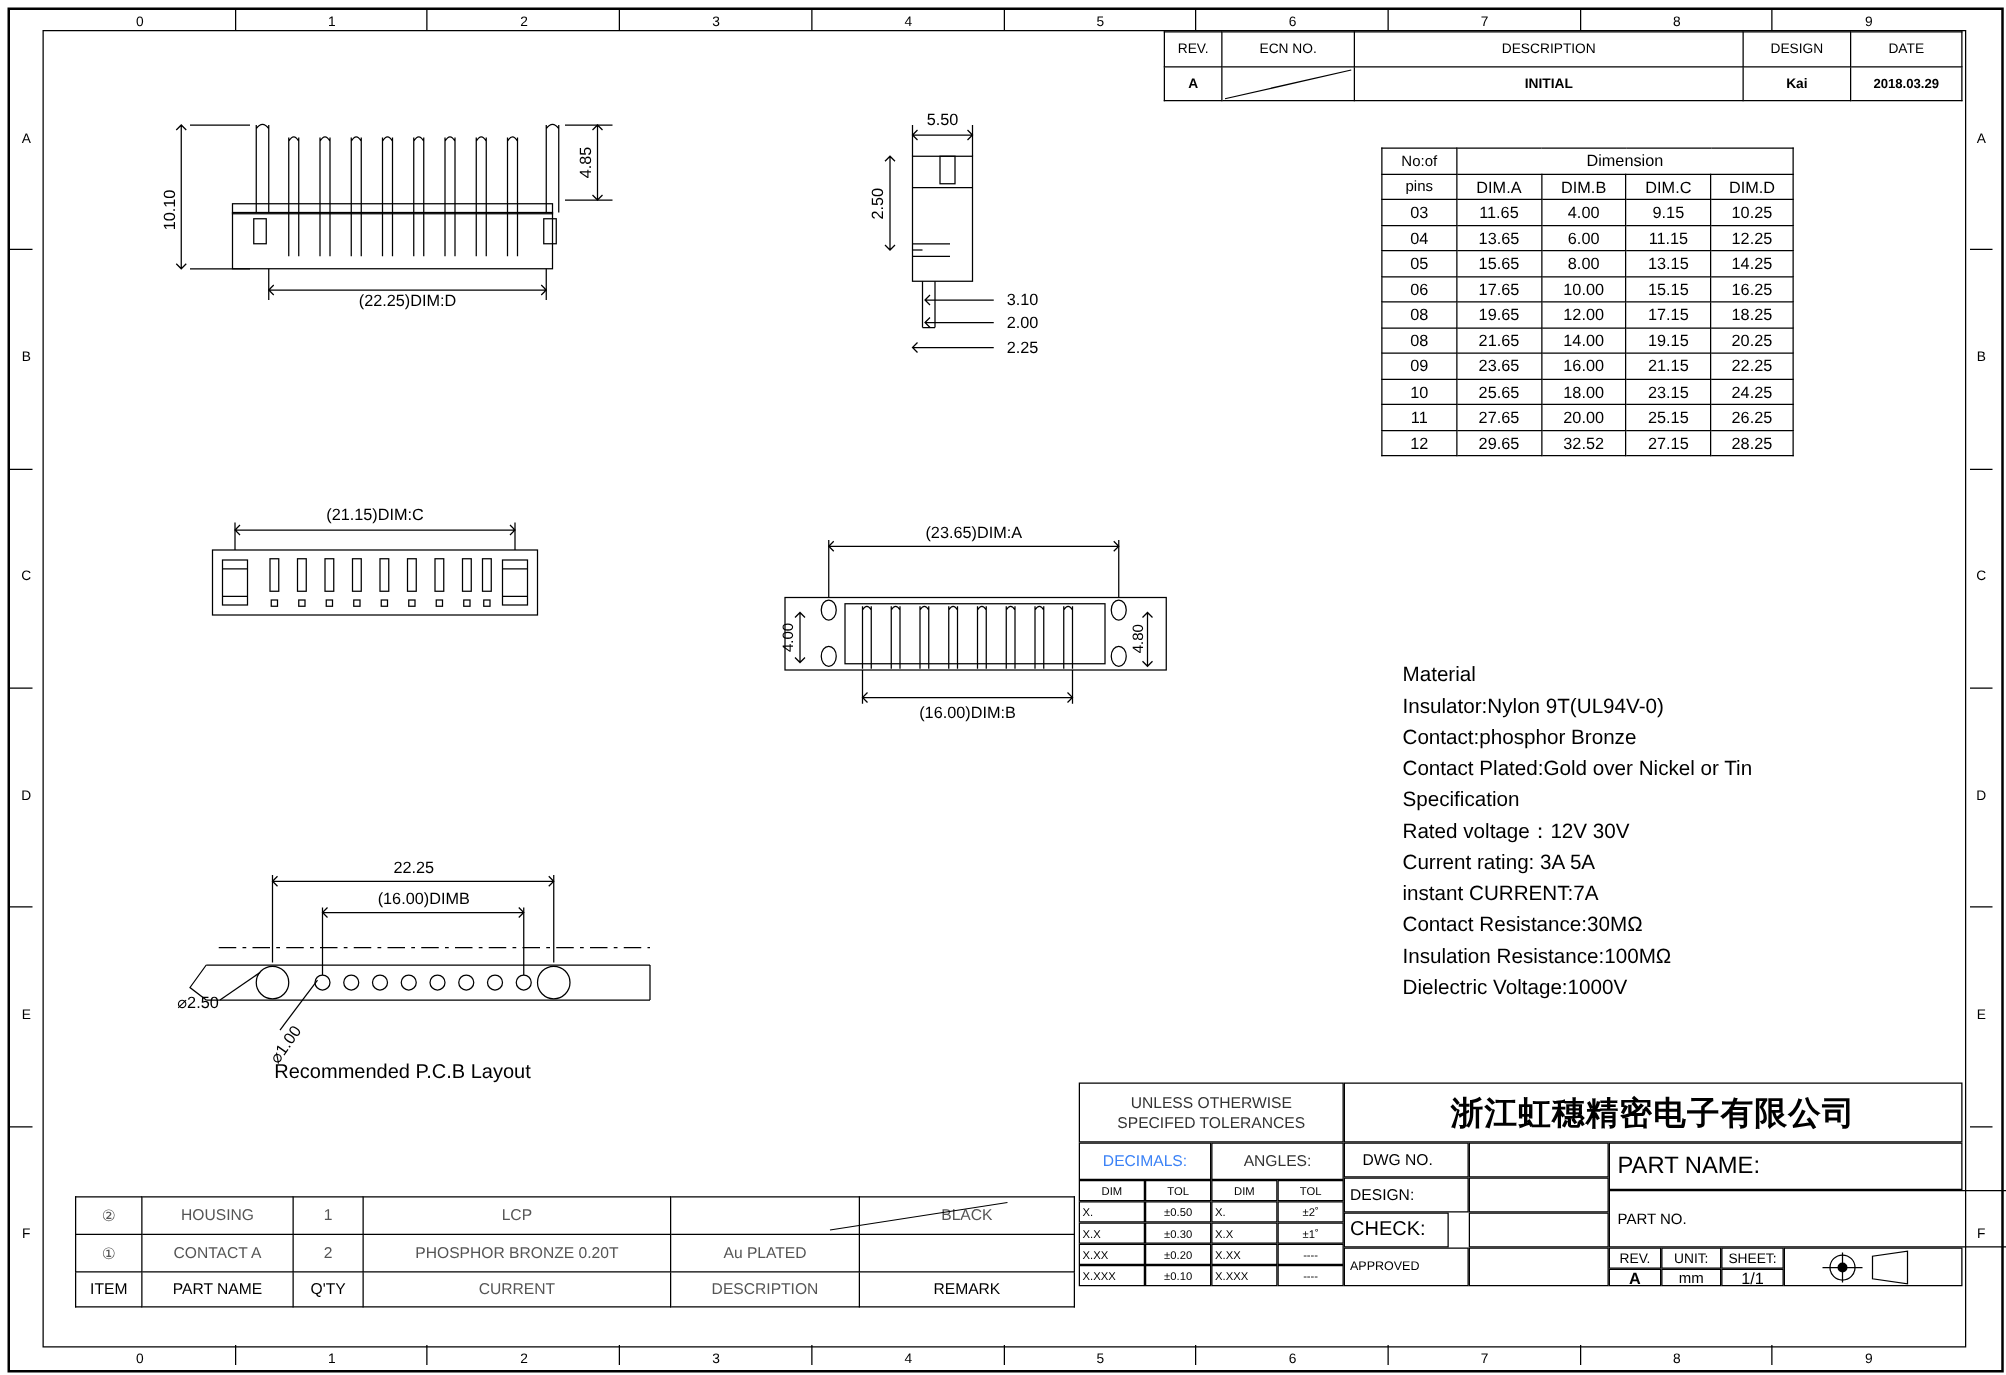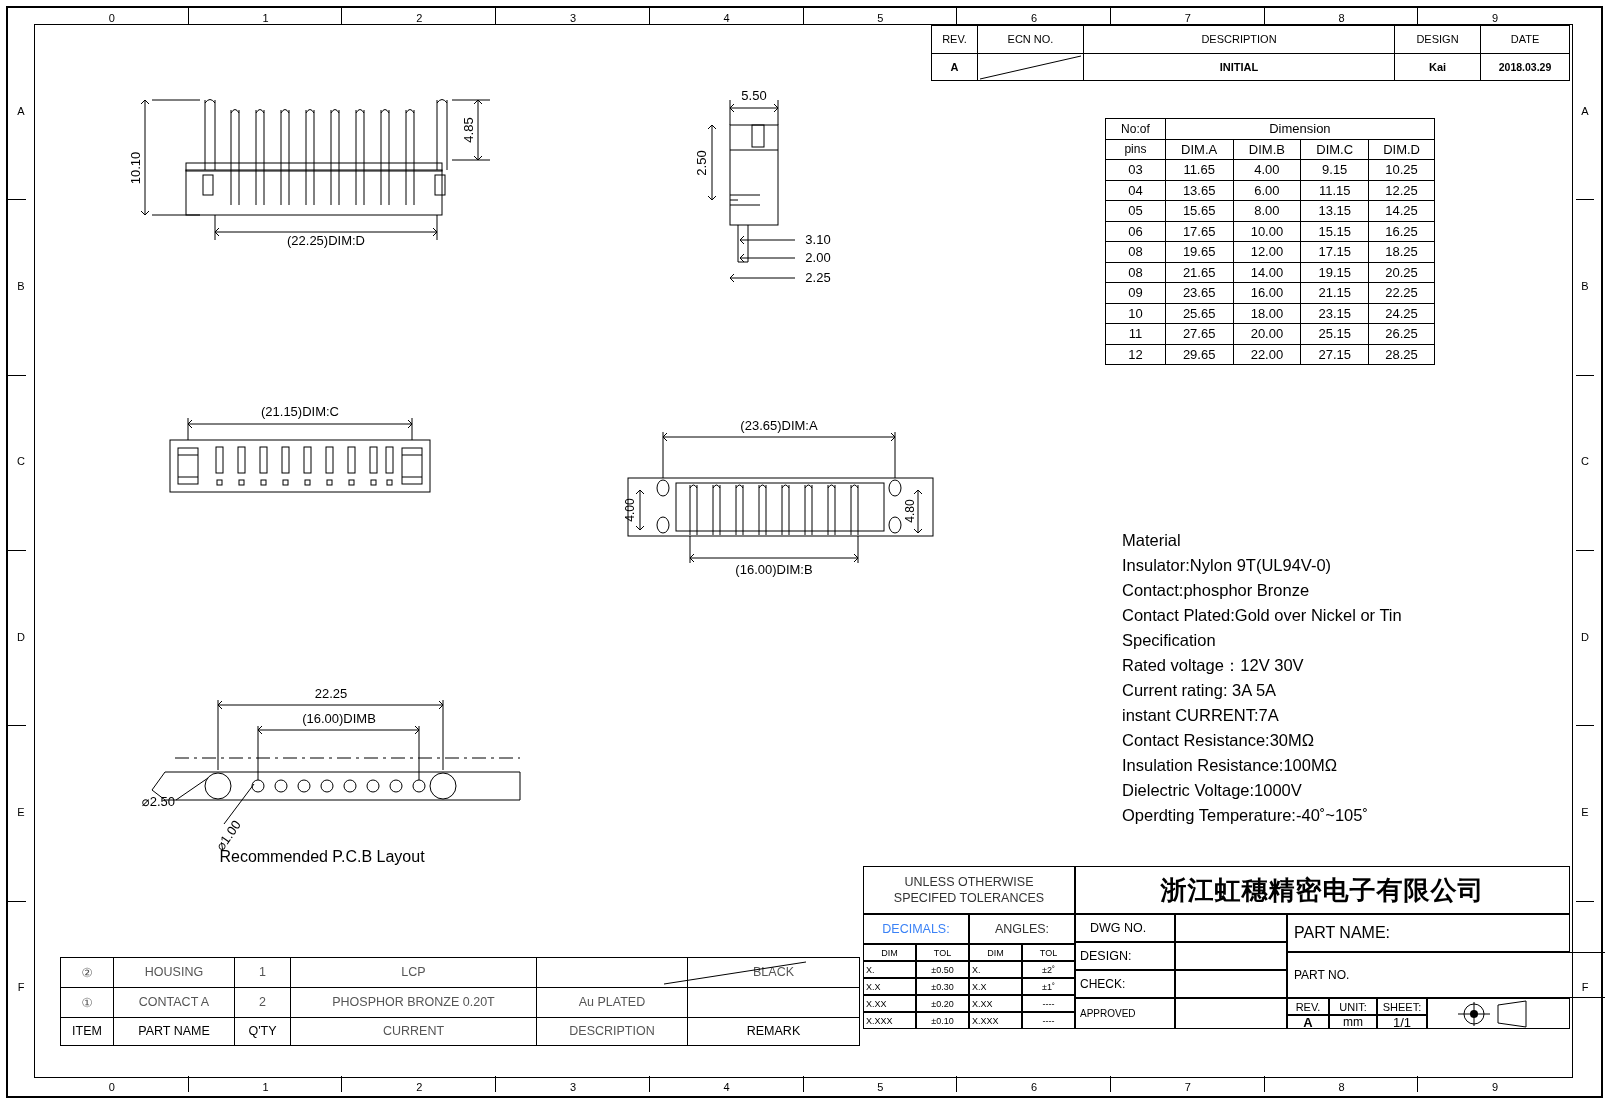--- a/index.html
+++ b/index.html
@@ -191,41 +191,40 @@
       <tr>
             <td>11</td>
             <td>27.65</td>
             <td>20.00</td>
             <td>25.15</td>
             <td>26.25</td>
           </tr>
       <tr>
             <td>12</td>
             <td>29.65</td>
-            <td>22.00</td>
+            <td>32.52</td>
             <td>27.15</td>
             <td>28.25</td>
           </tr>
     </tbody>
       </table>
   </div>
 
   <div class="abs" id="note">
     <div>Material</div>
     <div>Insulator:Nylon 9T(UL94V-0)</div>
     <div>Contact:phosphor Bronze</div>
     <div>Contact Plated:Gold over Nickel or Tin</div>
     <div>Specification</div>
     <div>Rated voltage：12V  30V</div>
     <div> Current rating: 3A   5A</div>
     <div>instant CURRENT:7A</div>
     <div>Contact Resistance:30MΩ</div>
     <div>Insulation Resistance:100MΩ</div>
     <div>Dielectric Voltage:1000V</div>
-    <div>Operdting Temperature:-40˚~105˚</div>
   </div>
 
   <svg id="views" width="1605" height="1100" style="left:0;top:0">
     <g stroke="#000" fill="none" stroke-width="1" font-family="Liberation Sans, sans-serif">
 
       <g>
 
         <rect x="186" y="170" width="256" height="45"></rect>
         <rect x="186" y="163" width="256" height="8"></rect>
 
@@ -453,26 +452,26 @@
 
     <div class="cell lft tol" style="left:0;top:146px;width:53px;height:17px;padding-left:2px">X.XXX</div>
     <div class="cell ctr tol" style="left:53px;top:146px;width:53px;height:17px">±0.10</div>
     <div class="cell lft tol" style="left:106px;top:146px;width:53px;height:17px;padding-left:2px">X.XXX</div>
     <div class="cell ctr tol" style="left:159px;top:146px;width:53px;height:17px">----</div>
 
     <div class="cell lft" style="left:212px;top:48px;width:100px;height:28px;font-size:12.5px;padding-left:14px">DWG NO.</div>
     <div class="cell" style="left:312px;top:48px;width:112px;height:28px"></div>
     <div class="cell lft" style="left:212px;top:76px;width:100px;height:28px;font-size:12.5px;padding-left:4px">DESIGN:</div>
     <div class="cell" style="left:312px;top:76px;width:112px;height:28px"></div>
-    <div class="cell lft" style="left:212px;top:104px;width:100px;height:28px;font-size:12px;padding-left:4px">CHECK:</div>
+    <div class="cell lft" style="left:212px;top:104px;width:84px;height:28px;font-size:16px;padding-left:4px">CHECK:</div>
     <div class="cell" style="left:312px;top:104px;width:112px;height:28px"></div>
     <div class="cell lft" style="left:212px;top:132px;width:100px;height:31px;font-size:10px;padding-left:4px">APPROVED</div>
     <div class="cell" style="left:312px;top:132px;width:112px;height:31px"></div>
 
-    <div class="cell lft" style="left:424px;top:48px;width:283px;height:38px;font-size:16px;padding-left:6px">PART NAME:</div>
+    <div class="cell lft" style="left:424px;top:48px;width:283px;height:38px;font-size:19px;padding-left:6px">PART NAME:</div>
     <div class="cell lft" style="left:424px;top:86px;width:337px;height:46px;font-size:12px;padding-left:6px">PART NO.</div>
 
     <div class="cell ctr" style="left:424px;top:132px;width:42px;height:17px;font-size:11px">REV.</div>
     <div class="cell ctr" style="left:424px;top:149px;width:42px;height:14px;font-size:13px;font-weight:bold">A</div>
     <div class="cell ctr" style="left:466px;top:132px;width:48px;height:17px;font-size:11px">UNIT:</div>
     <div class="cell ctr" style="left:466px;top:149px;width:48px;height:14px;font-size:12px">mm</div>
     <div class="cell ctr" style="left:514px;top:132px;width:50px;height:17px;font-size:11px">SHEET:</div>
     <div class="cell ctr" style="left:514px;top:149px;width:50px;height:14px;font-size:13px">1/1</div>
     <div class="cell ctr" style="left:564px;top:132px;width:143px;height:31px">
       <svg width="90" height="26">

